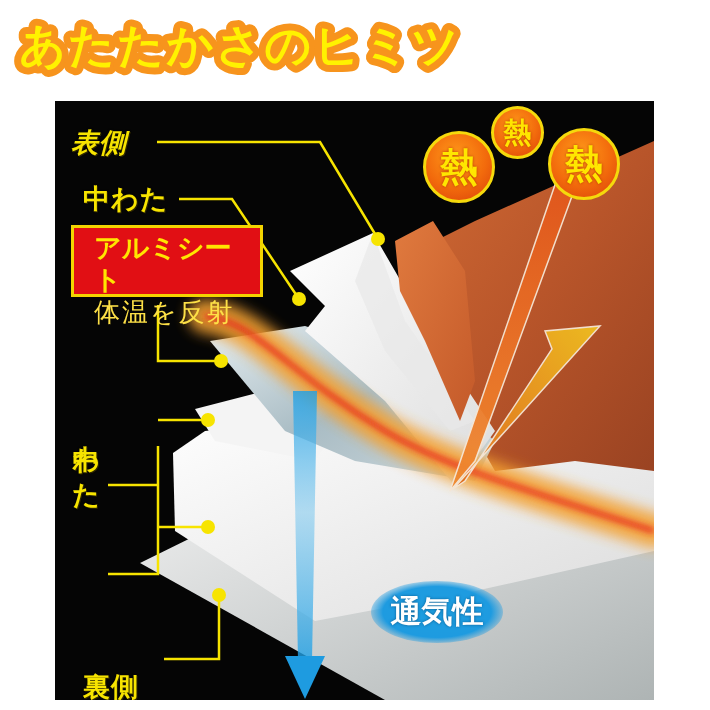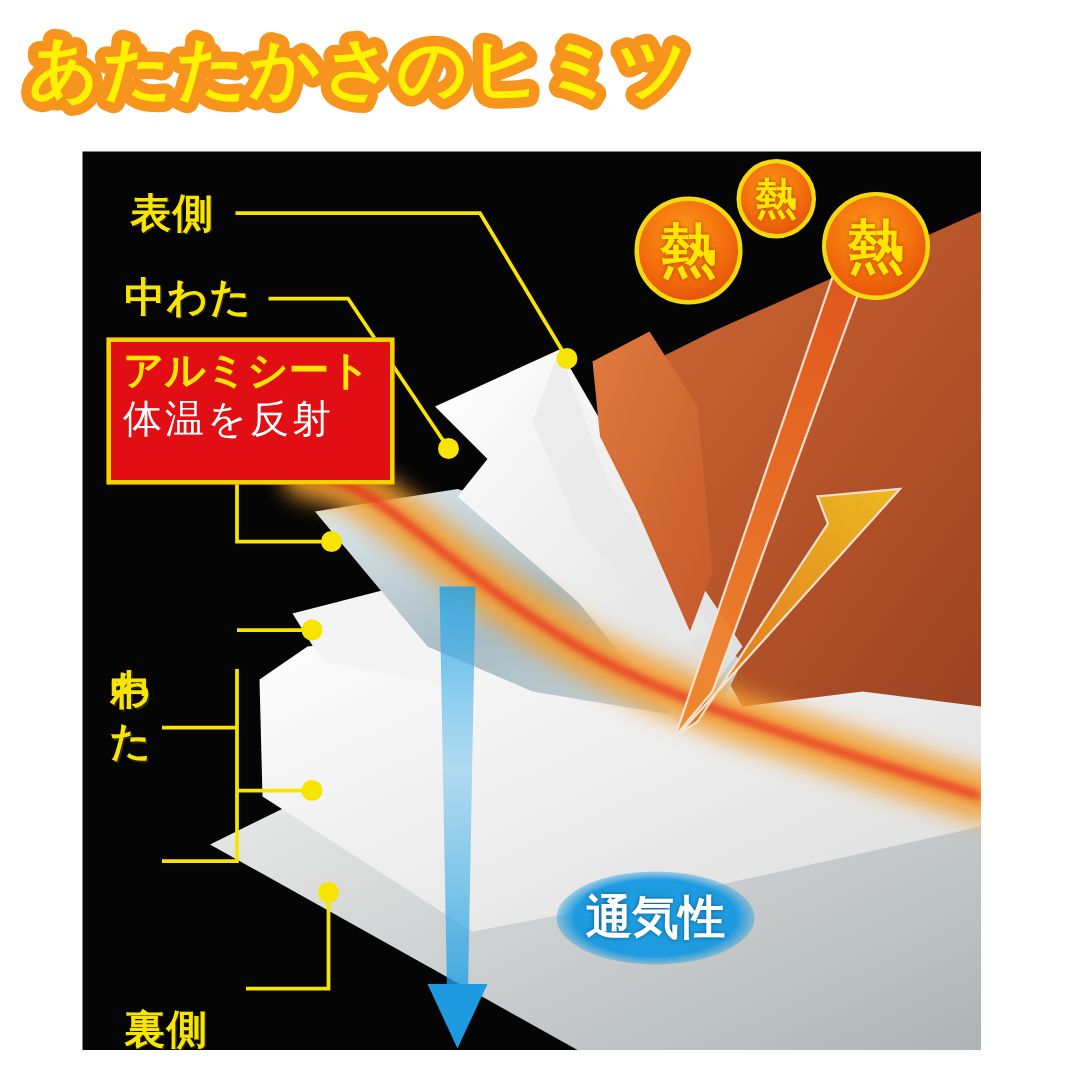--- a/index.html
+++ b/index.html
@@ -15,26 +15,26 @@
     background:#050505; overflow:hidden;
   }
   .panel svg.art { position:absolute; left:0; top:0; }
   .label {
     position:absolute; color:#f7e400; font-weight:bold; font-size:27px;
     letter-spacing:1px; line-height:1;
     text-shadow: 0 0 2px #000, 1px 1px 0 #3a3000;
   }
   .vlabel { writing-mode: vertical-rl; text-orientation: upright; letter-spacing:4px; }
   .redbox {
-    position:absolute; left:16px; top:124px; width:192px; height:98px;
+    position:absolute; left:16px; top:124px; width:192px; height:72px;
     background:#e10f14; border:3px solid #f3d400; box-sizing:border-box;
-    padding:4px 6px 0 8px;
+    padding:4px 6px 0 20px;
   }
   .redbox .t1 { color:#ffe600; font-weight:bold; font-size:27px; line-height:32px; letter-spacing:0px; }
-  .redbox .t2 { color:#ffffff; font-size:26px; line-height:32px; letter-spacing:2px; }
+  .redbox .t2 { color:#fde047; font-size:26px; line-height:32px; letter-spacing:2px; }
   .badge {
     position:absolute; border-radius:50%;
     background: radial-gradient(circle at 45% 35%, #ff9b1a 0%, #f26a0c 55%, #d9400a 100%);
     border:3px solid #f5d90c; box-sizing:border-box;
     display:flex; align-items:center; justify-content:center;
     color:#ffe600; font-weight:bold;
     text-shadow: 0 0 3px #b33a00;
   }
   .pill {
     position:absolute; display:flex; align-items:center; justify-content:center;
@@ -145,21 +145,21 @@
     <g fill="#f7e400">
       <circle cx="323" cy="138" r="7"></circle>
       <circle cx="244" cy="198" r="7"></circle>
       <circle cx="166" cy="260" r="7"></circle>
       <circle cx="153" cy="319" r="7"></circle>
       <circle cx="153" cy="426" r="7"></circle>
       <circle cx="164" cy="494" r="7"></circle>
     </g>
   </svg>
 
-  <div class="label" style="left:32px; top:28px;">表側</div>
+  <div class="label" style="left:16px; top:28px;font-style:italic;">表側</div>
   <div class="label" style="left:28px; top:84px;">中わた</div>
   <div class="label vlabel" style="left:18px; top:323px; font-size:27px;">中わた</div>
   <div class="label" style="left:28px; top:572px;">裏側</div>
 
   <div class="redbox">
     <div class="t1">アルミシート</div>
     <div class="t2">体温を反射</div>
   </div>
 
   <div class="badge" style="left:368px; top:30px; width:72px; height:72px; font-size:38px;">熱</div>

